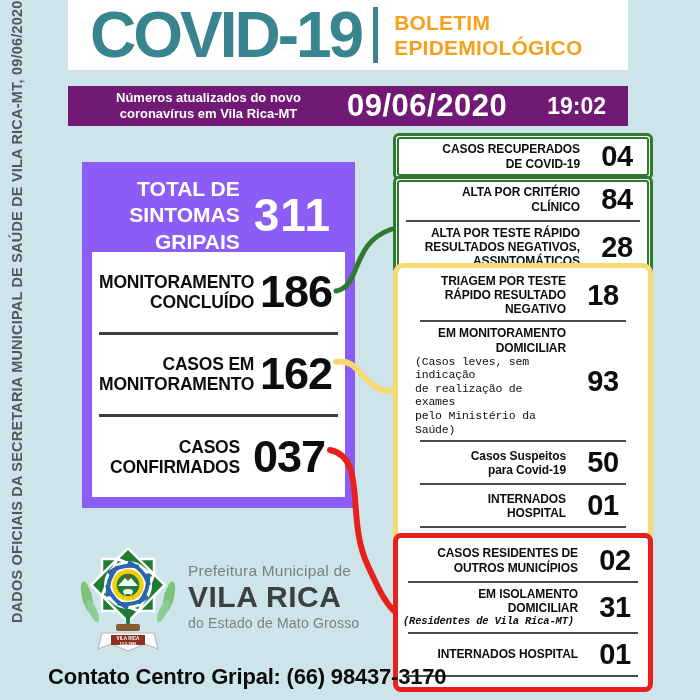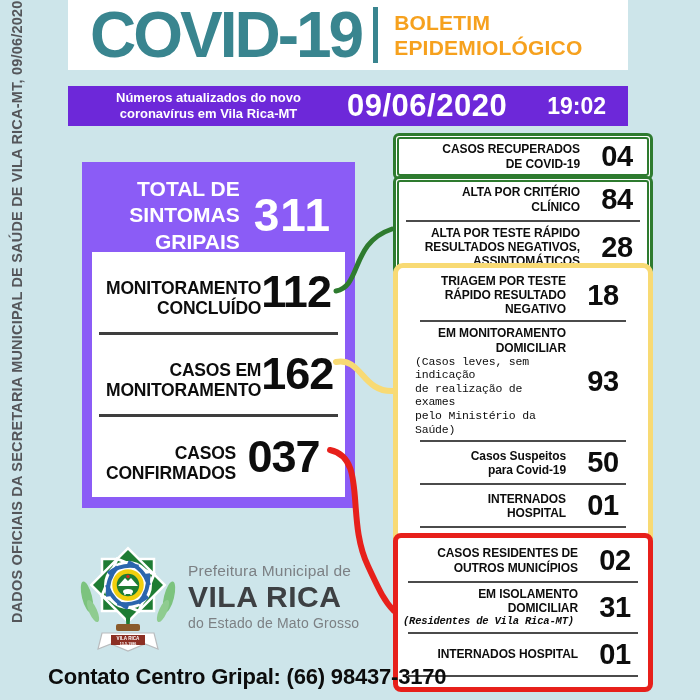--- a/index.html
+++ b/index.html
@@ -21,40 +21,40 @@
     background:#ffffff; display:flex; align-items:center; padding-left:22px;
   }
   .covid-title{
     font-size:64px; font-weight:bold; color:#39858f; letter-spacing:-3px;
   }
   .title-divider{ width:5px; height:56px; background:#39858f; margin:0 16px 0 12px; }
   .boletim{ font-size:21px; font-weight:bold; color:#f6a11e; line-height:1.2; letter-spacing:0.2px; }
 
   .teal-bar{
     position:absolute; left:68px; top:86px; width:560px; height:40px;
-    background:#6d28d9; color:#fff; display:flex; align-items:center;
+    background:#701a75; color:#fff; display:flex; align-items:center;
   }
   .bar-caption{ width:245px; margin-left:18px; text-align:center; font-size:13px; font-weight:bold; line-height:1.25; }
   .bar-date{ font-size:31px; font-weight:bold; margin-left:16px; letter-spacing:0.5px; }
   .bar-time{ font-size:23px; font-weight:bold; margin-left:auto; margin-right:22px; }
 
   
   .summary-panel{
     position:absolute; left:82px; top:162px; width:273px; height:346px;
     background:#8b5cf6; color:#fff;
   }
   .sp-head{ display:flex; justify-content:flex-end; align-items:center; padding:14px 24px 0 0; }
   .sp-title{ text-align:right; font-size:21px; font-weight:bold; line-height:1.25; }
   .sp-total{ font-size:46px; font-weight:bold; margin-left:14px; letter-spacing:1px; }
   .sp-note{ font-size:11px; font-weight:bold; padding:6px 0 0 13px; }
   .white-box{
     position:absolute; left:10px; top:90px; width:253px; height:245px;
     background:#fff; display:flex; flex-direction:column; justify-content:space-evenly;
   }
-  .rows-lg .stat-row{ display:flex; align-items:flex-end; padding:6px 14px; }
+  .rows-lg .stat-row{ display:flex; align-items:center; padding:6px 7px; }
   .rows-lg .stat-label{ flex:1; text-align:right; font-weight:bold; font-size:17.5px; line-height:1.15; color:#0d0d0d; letter-spacing:-0.2px; }
   .rows-lg .stat-value{ width:98px; text-align:center; font-weight:bold; font-size:45px; color:#0d0d0d; letter-spacing:-1px; }
   .rows-lg .rule{ border-top:3px solid #3e3e3e; margin:0 7px; }
 
   
   .stat-box{ position:absolute; left:393px; width:260px; background:#fff; }
   .box-green{ border:3px solid #2e7b2f; border-radius:6px; }
   .box-green::after{ content:""; position:absolute; inset:1px; border:2px solid #2e7b2f; border-radius:3px; pointer-events:none; }
   .box-yellow{ border:5px solid #f8da74; border-radius:10px; padding:2px 12px; }
   .box-red{ border:5px solid #e7201b; border-radius:8px; padding:2px 0; }
@@ -113,21 +113,21 @@
       </div>
       <div class="sp-total">311</div>
     </div>
     <div class="sp-note">Atendidos desde o dia 20/03/2020.</div>
     <div class="white-box rows-lg">
         <div class="stat-row">
           <div class="stat-label">
             <div>MONITORAMENTO</div>
             <div>CONCLUÍDO</div>
           </div>
-          <div class="stat-value">112</div>
+          <div class="stat-value">186</div>
         </div>
         <div class="rule"></div>
         <div class="stat-row">
           <div class="stat-label">
             <div>CASOS EM</div>
             <div>MONITORAMENTO</div>
           </div>
           <div class="stat-value">162</div>
         </div>
         <div class="rule"></div>

